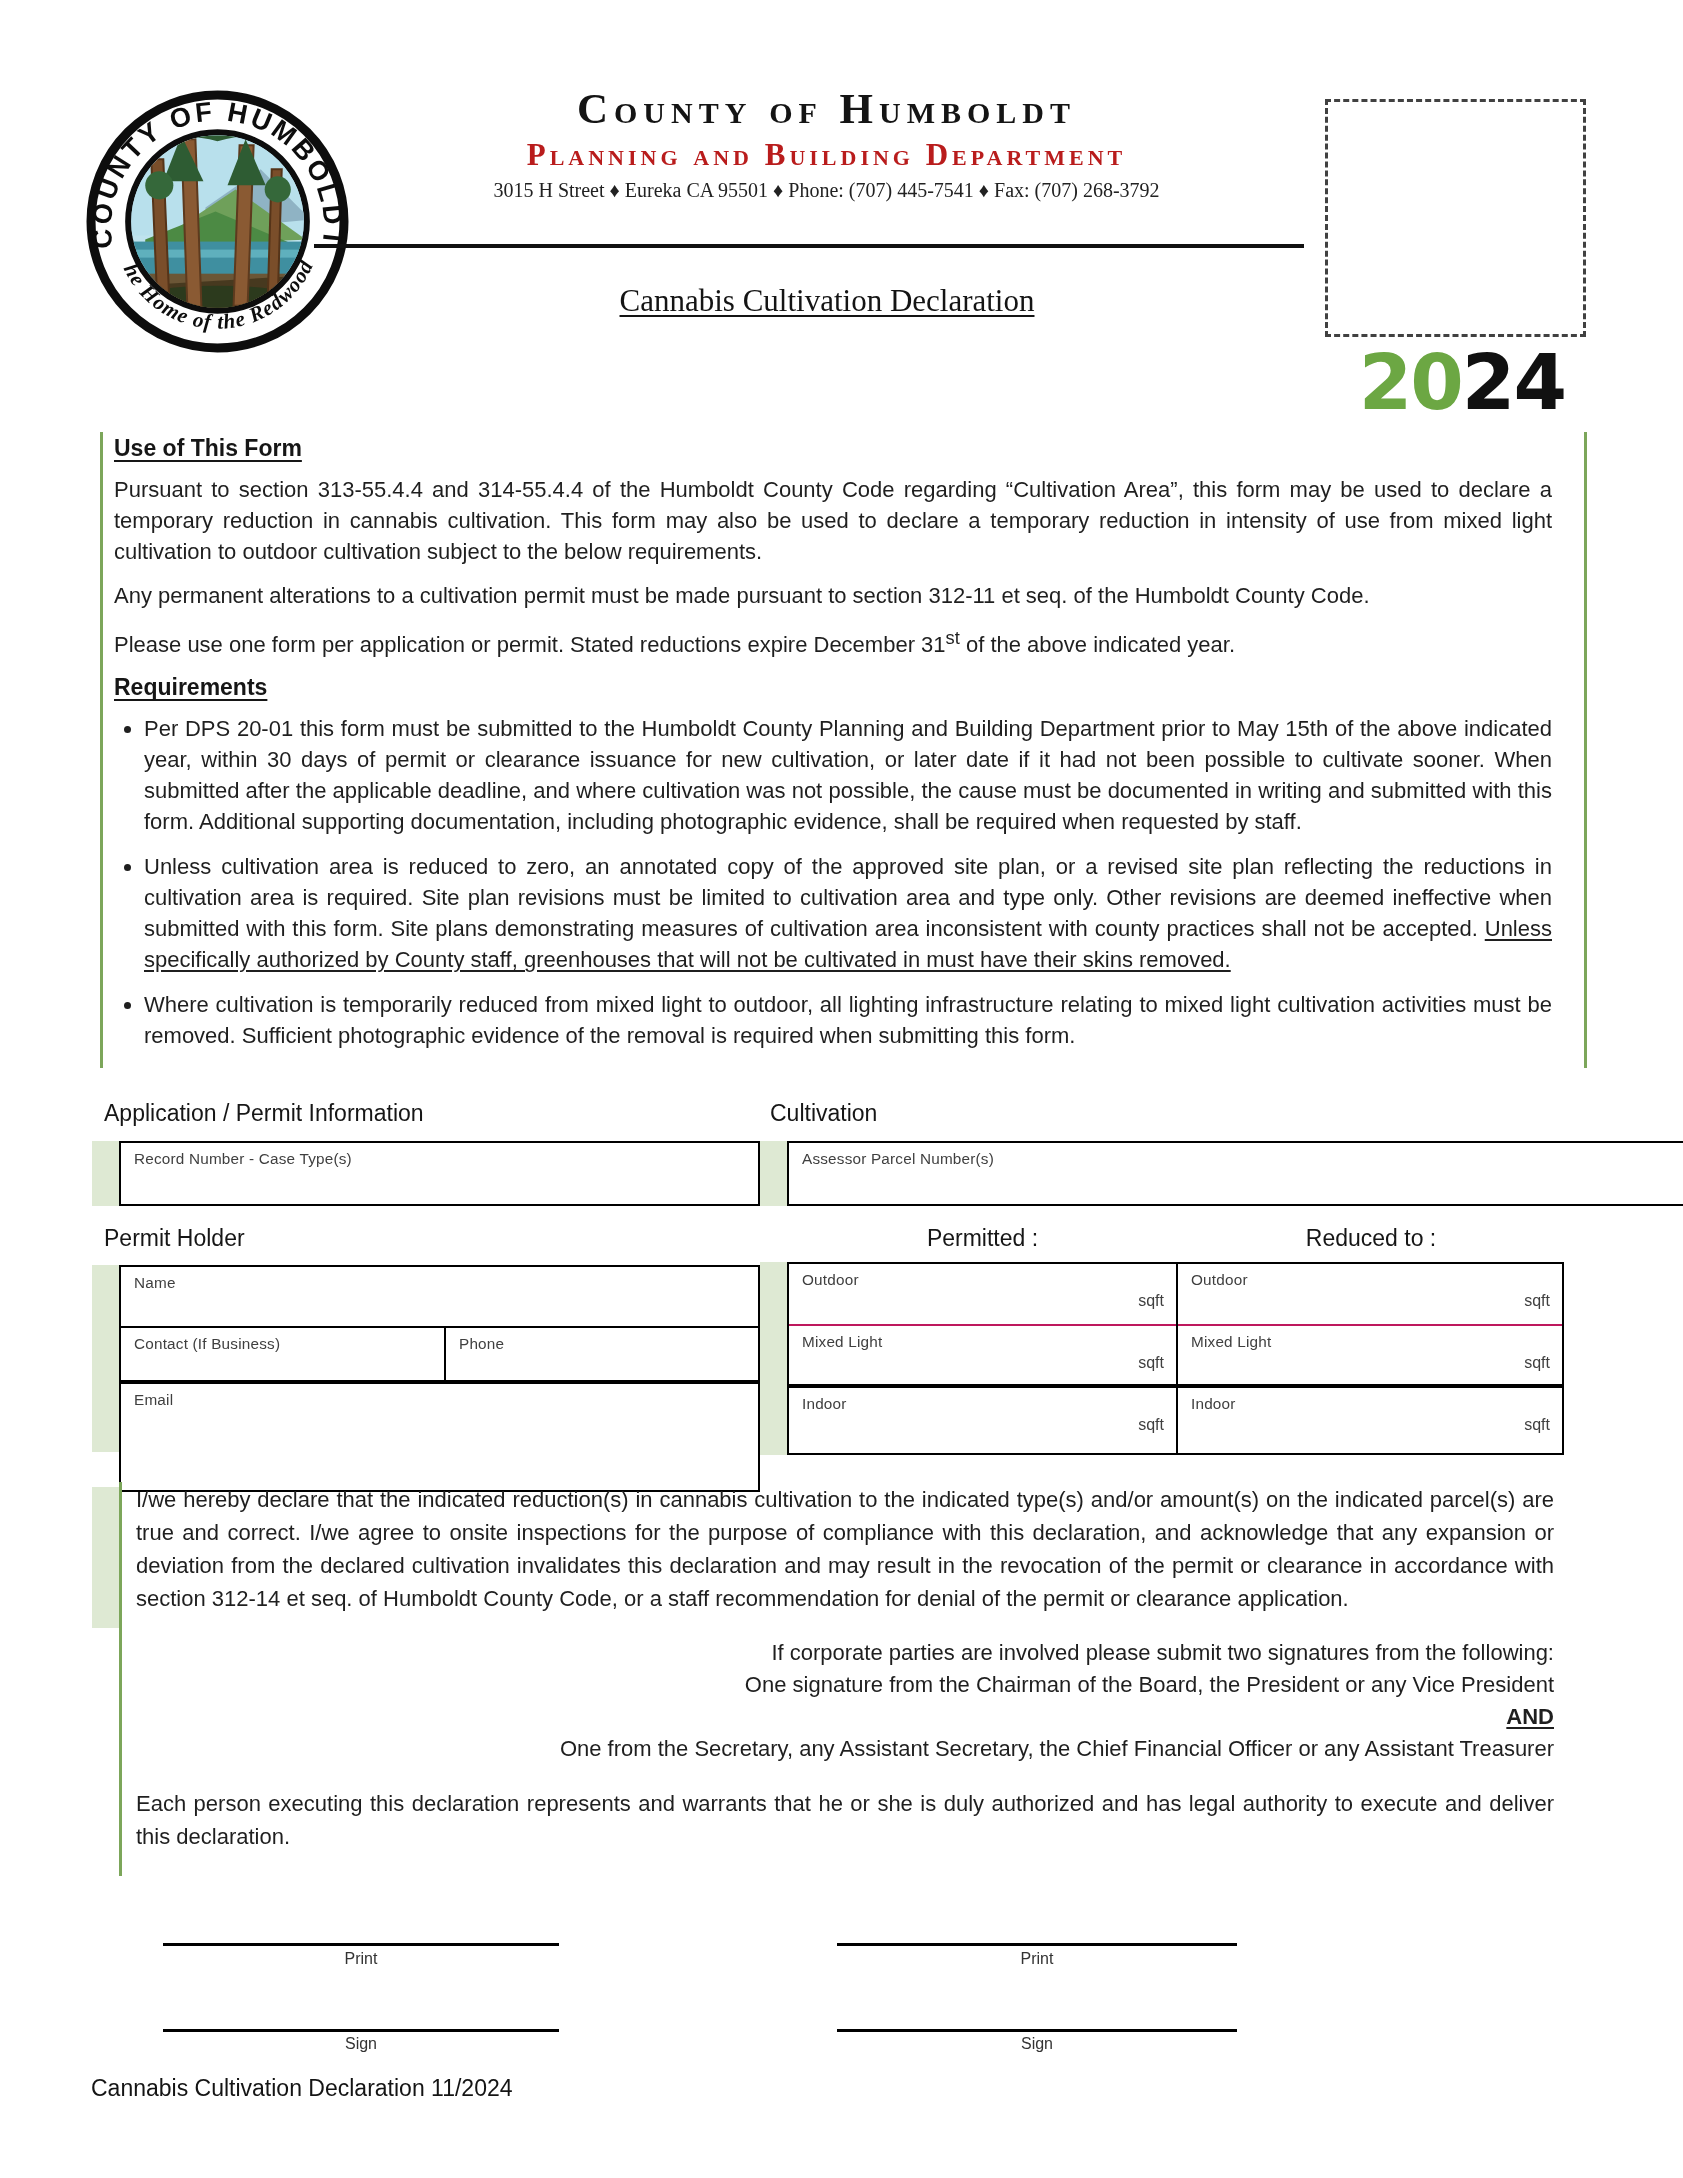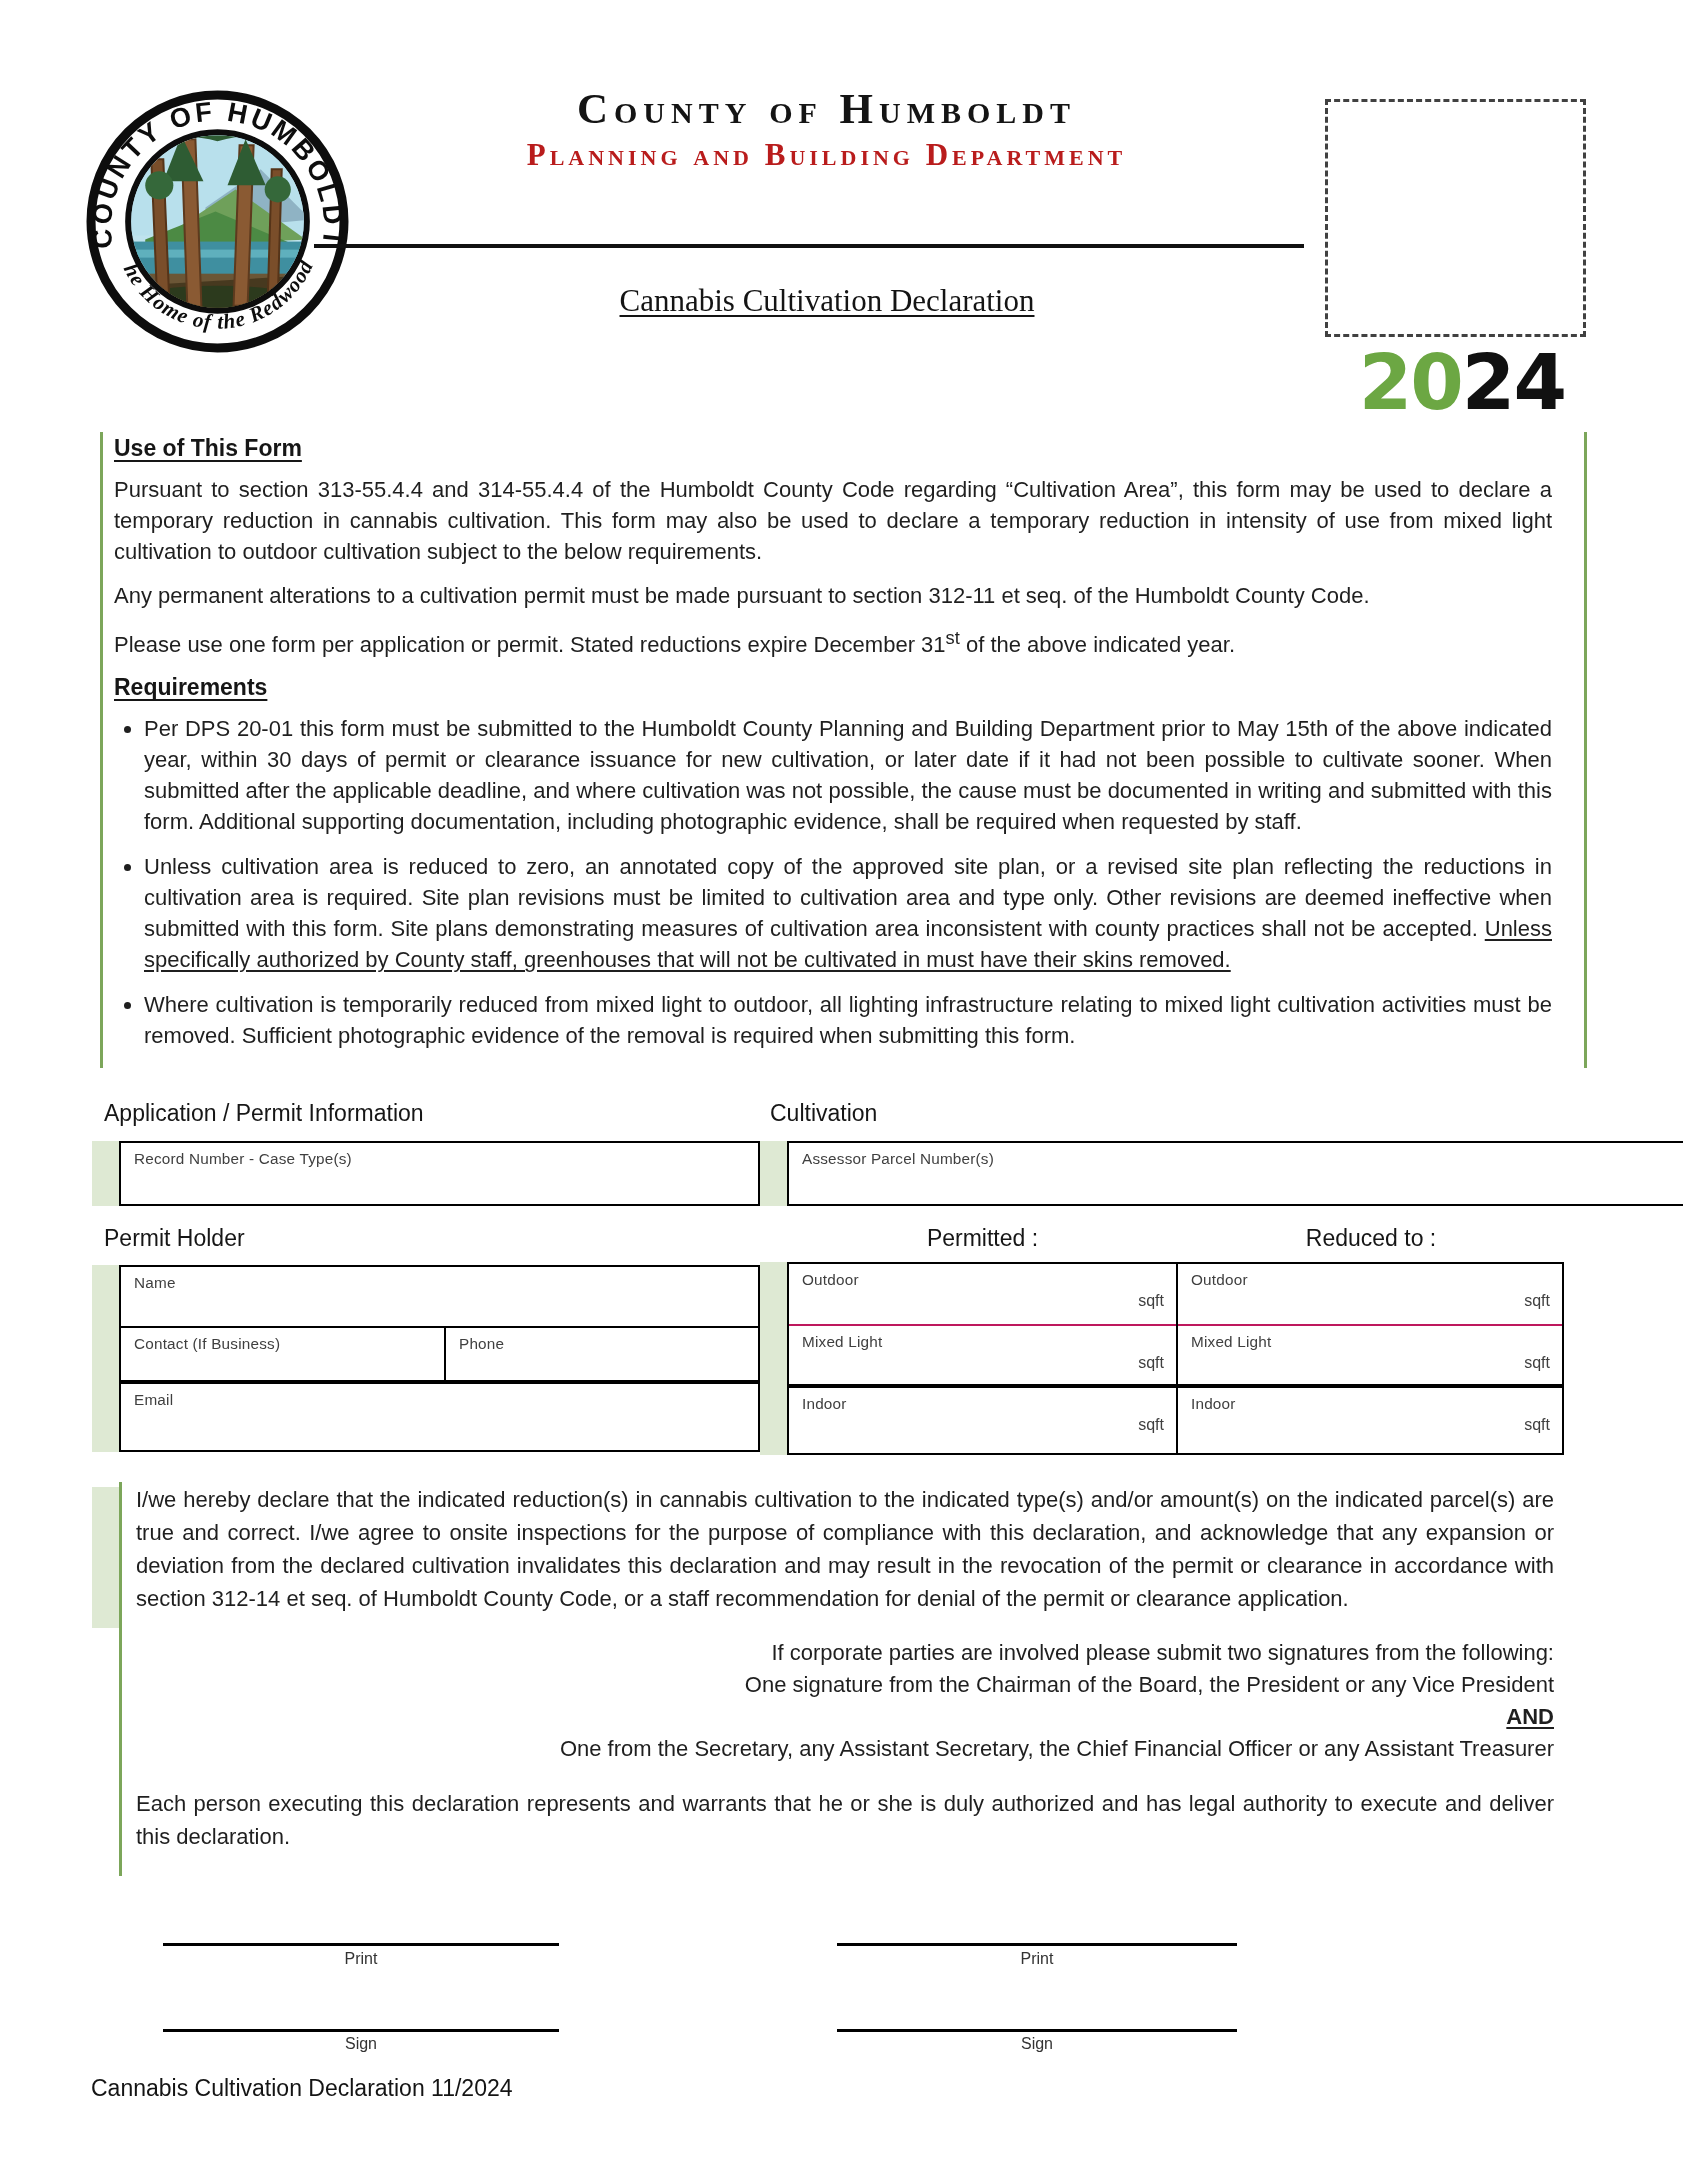--- a/index.html
+++ b/index.html
@@ -110,20 +110,21 @@
     </text>
     <path id="sealBottom" d="M 38,178 A 103,103 0 0 0 226,178" fill="none"></path>
     <text font-family="Liberation Serif, serif" font-size="21" font-style="italic" font-weight="700" fill="#0d0d0d" letter-spacing="1">
       <textPath href="#sealBottom" startOffset="50%" text-anchor="middle">The Home of the Redwoods</textPath>
     </text>
   </svg>
 
   <div class="abs hdr-center">
     <div class="hdr-county">County of Humboldt</div>
     <div class="hdr-dept">Planning and Building Department</div>
+    <div class="hdr-addr">3015 H Street ♦ Eureka CA 95501 ♦ Phone: (707) 445-7541 ♦ Fax: (707) 268-3792</div>
   </div>
 
   <div class="abs hdr-rule"></div>
 
   <div class="abs doc-title">
     <span>Cannabis Cultivation Declaration</span>
   </div>
 
   <div class="abs stamp-box"></div>
 
@@ -157,21 +158,21 @@
   <div class="abs pale" style="left:760px; top:1141px; width:27px; height:65px;"></div>
   <div class="abs fieldbox" style="left:787px; top:1141px; width:899px; height:65px;">
     <div class="fieldlabel">Assessor Parcel Number(s)</div>
   </div>
 
   <div class="abs form-head" style="left:104px; top:1224px;">Permit Holder</div>
   <div class="abs form-head" style="left:787px; top:1224px; width:391px; text-align:center;">Permitted :</div>
   <div class="abs form-head" style="left:1178px; top:1224px; width:386px; text-align:center;">Reduced to :</div>
 
   <div class="abs pale" style="left:92px; top:1265px; width:27px; height:187px;"></div>
-  <div class="abs ptable" style="left:119px; top:1265px; width:641px; height:187px;">
+  <div class="abs ptable" style="left:119px; top:1265px; width:641px; height:227px;">
     <div class="prow" style="height:61px;">
       <div class="fieldlabel">Name</div>
     </div>
     <div class="prow thick" style="height:56px;">
       <div style="position:absolute; left:0; top:0; width:323px; bottom:8px;">
         <div class="fieldlabel">Contact  (If Business)</div>
       </div>
       <div class="phone-cell">
         <div class="fieldlabel">Phone</div>
       </div>

